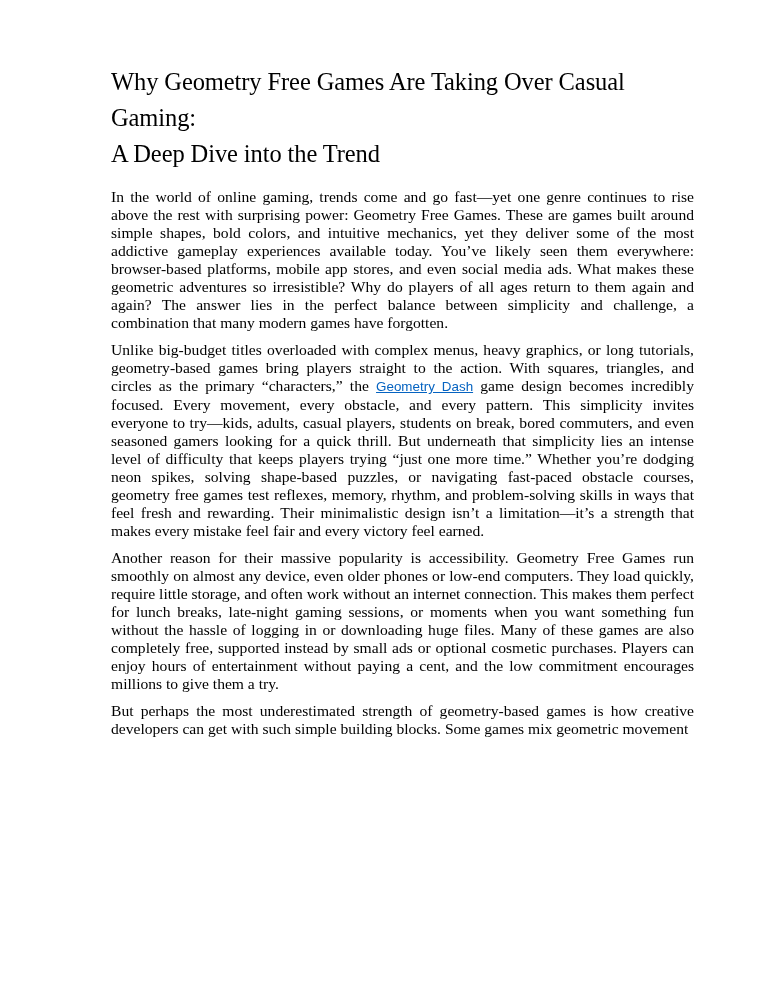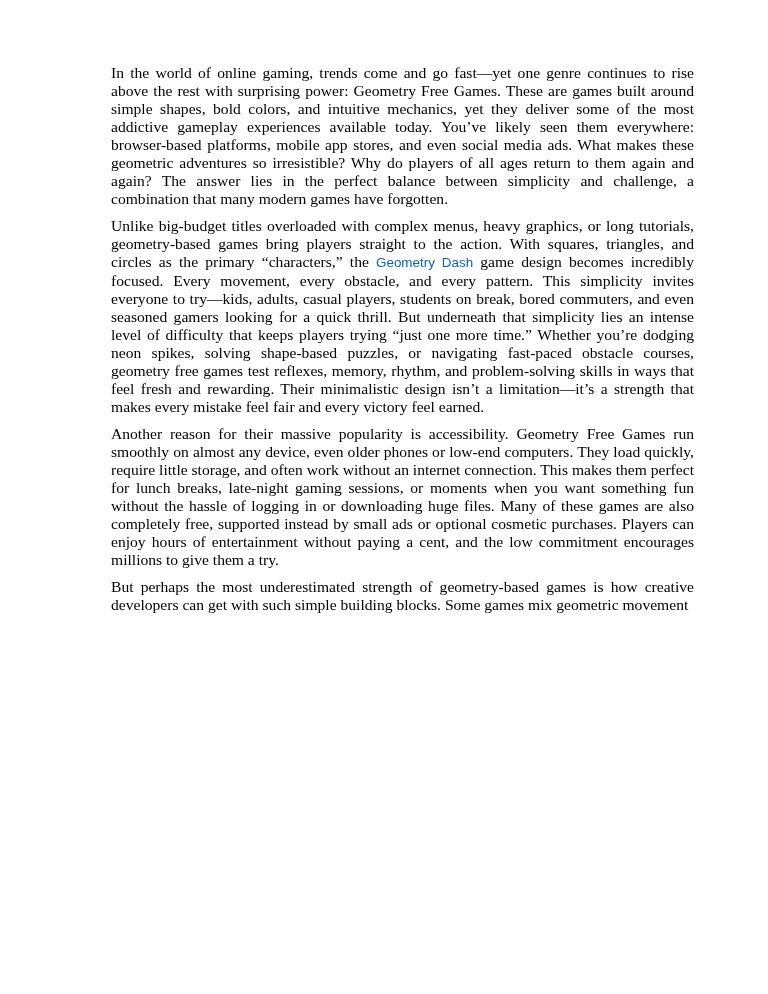--- a/index.html
+++ b/index.html
@@ -31,27 +31,32 @@
     .para {
       font-size: 15.6px;
       line-height: 18px;
       text-align: justify;
       margin: 0 0 9px 0;
     }
     .link {
       font-family: "Liberation Sans", sans-serif;
       font-size: 13.4px;
       color: #0563c1;
+      text-decoration: underline;
       cursor: pointer;
     }
   </style>
 </head>
 <body>
 
 <div class="page">
+  <h1 class="doc-title">
+    <span>Why Geometry Free Games Are Taking Over Casual Gaming:</span><br>
+    <span>A Deep Dive into the Trend</span>
+  </h1>
 
   <p class="para">In the world of online gaming, trends come and go fast—yet one genre continues to rise above the rest with surprising power: Geometry Free Games. These are games built around simple shapes, bold colors, and intuitive mechanics, yet they deliver some of the most addictive gameplay experiences available today. You’ve likely seen them everywhere: browser-based platforms, mobile app stores, and even social media ads. What makes these geometric adventures so irresistible? Why do players of all ages return to them again and again? The answer lies in the perfect balance between simplicity and challenge, a combination that many modern games have forgotten.</p>
 
   <p class="para"><span>Unlike big-budget titles overloaded with complex menus, heavy graphics, or long tutorials, geometry-based games bring players straight to the action. With squares, triangles, and circles as the primary “characters,” the </span><a class="link">Geometry Dash</a><span> game design becomes incredibly focused. Every movement, every obstacle, and every pattern. This simplicity invites everyone to try—kids, adults, casual players, students on break, bored commuters, and even seasoned gamers looking for a quick thrill. But underneath that simplicity lies an intense level of difficulty that keeps players trying “just one more time.” Whether you’re dodging neon spikes, solving shape-based puzzles, or navigating fast-paced obstacle courses, geometry free games test reflexes, memory, rhythm, and problem-solving skills in ways that feel fresh and rewarding. Their minimalistic design isn’t a limitation—it’s a strength that makes every mistake feel fair and every victory feel earned.</span></p>
 
   <p class="para">Another reason for their massive popularity is accessibility. Geometry Free Games run smoothly on almost any device, even older phones or low-end computers. They load quickly, require little storage, and often work without an internet connection. This makes them perfect for lunch breaks, late-night gaming sessions, or moments when you want something fun without the hassle of logging in or downloading huge files. Many of these games are also completely free, supported instead by small ads or optional cosmetic purchases. Players can enjoy hours of entertainment without paying a cent, and the low commitment encourages millions to give them a try.</p>
 
   <p class="para">But perhaps the most underestimated strength of geometry-based games is how creative developers can get with such simple building blocks. Some games mix geometric movement</p>
 </div>
 

